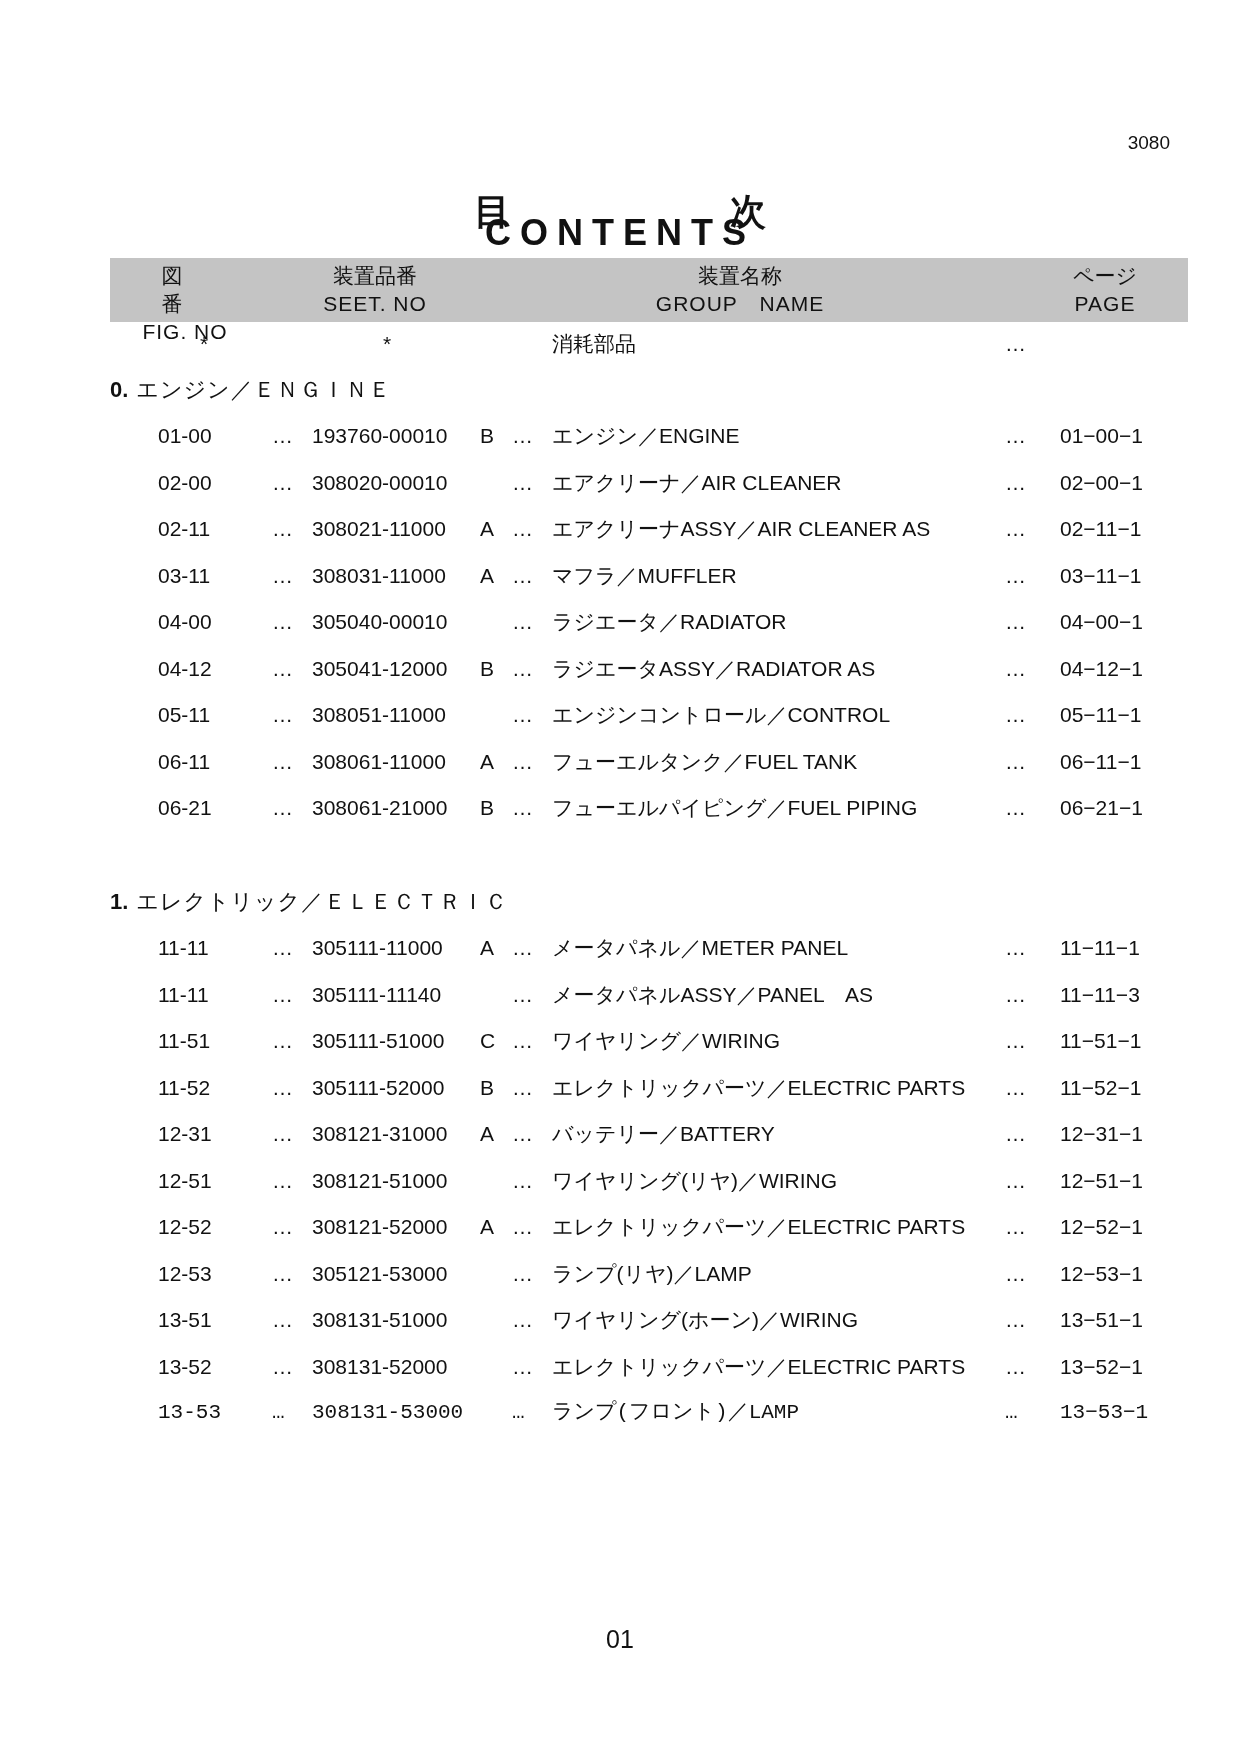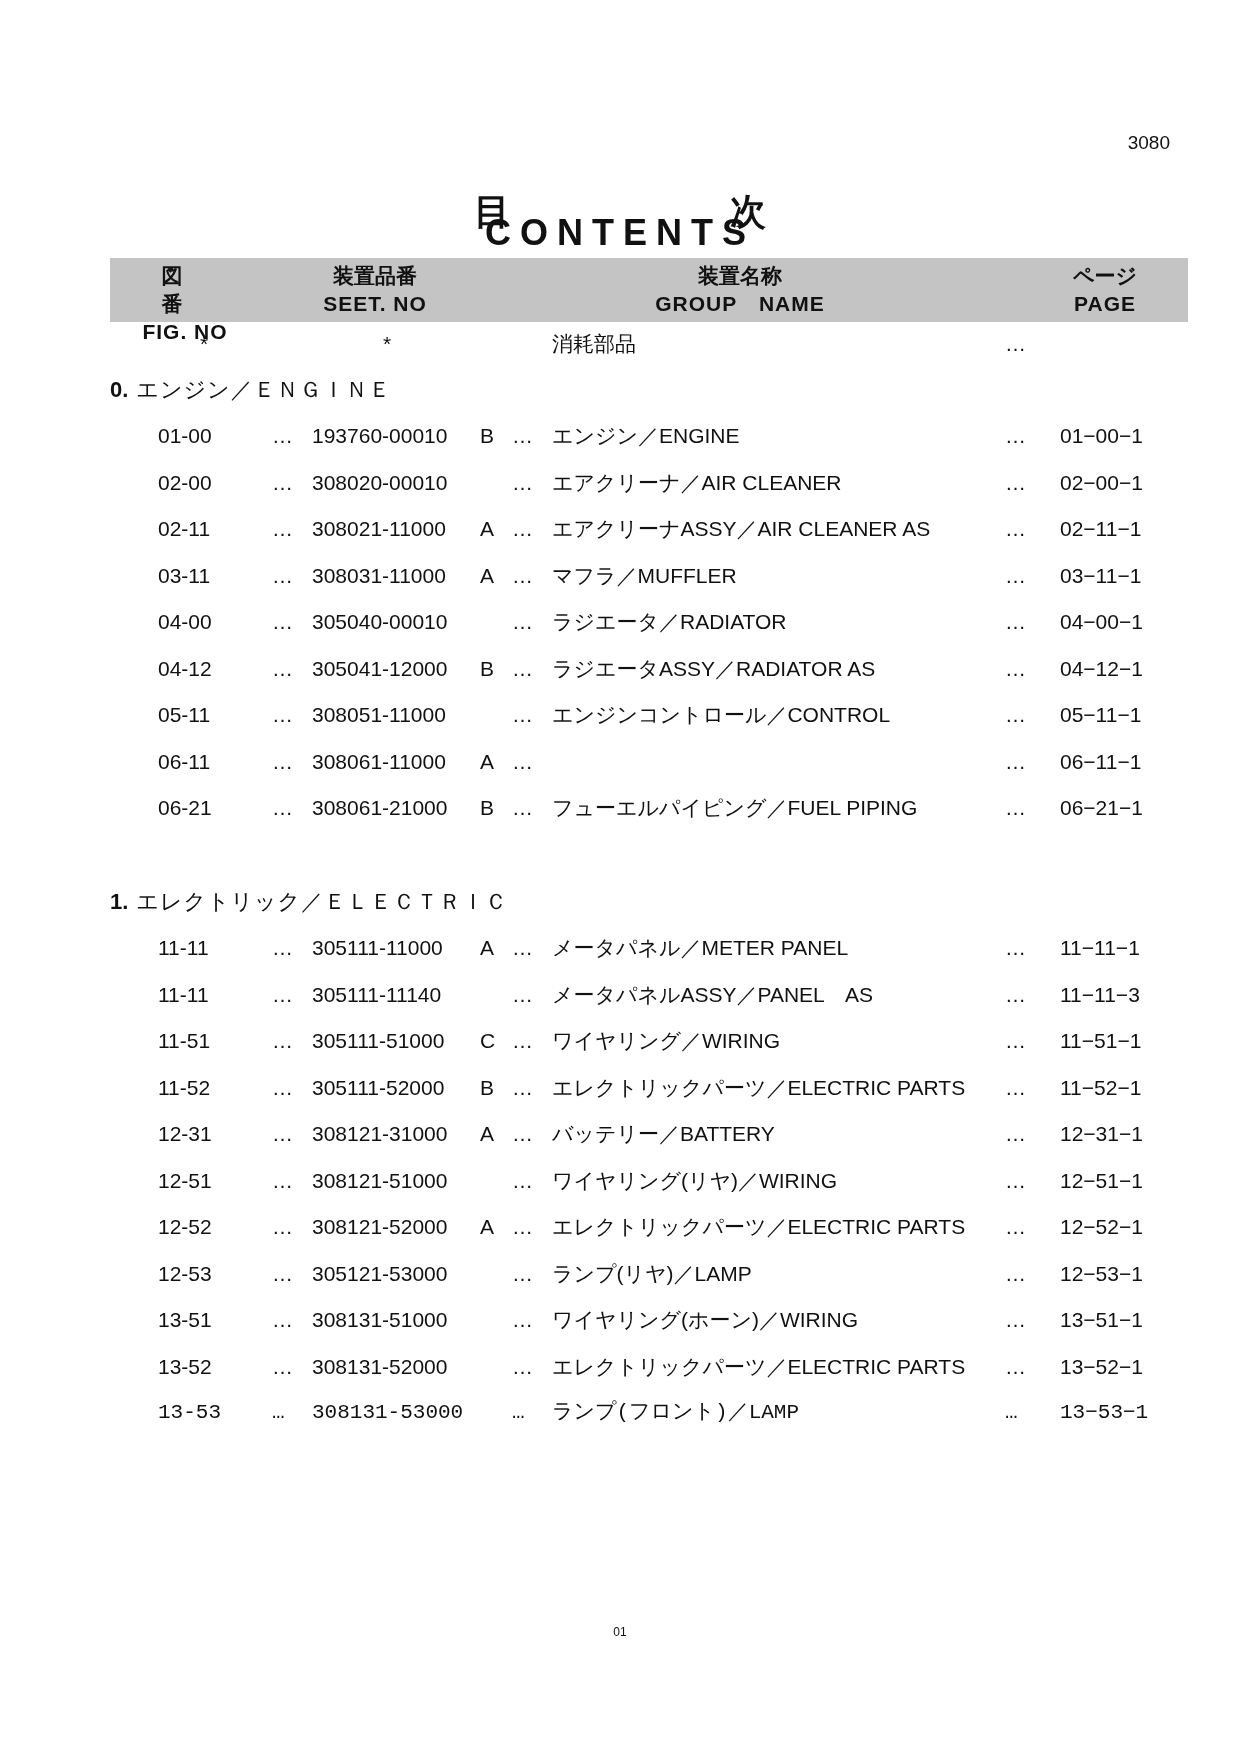--- a/index.html
+++ b/index.html
@@ -3,21 +3,21 @@
 <meta charset="utf-8">
 <style>
   html, body { margin:0; padding:0; background:#ffffff; }
   body { width:1240px; height:1755px; position:relative; font-family:"Liberation Sans", "DejaVu Sans", sans-serif; color:#111; overflow:hidden; }
   .doc-code { position:absolute; top:132px; right:70px; font-size:19px;margin-left:33px; }
   .title-jp { position:absolute; top:162px; left:0; width:1240px; text-align:center; font-size:36px; font-weight:bold;margin-top:26px; }
   .title-jp span { display:inline-block; }
   .title-jp .gap { width:220px; }
   .title-en { position:absolute; top:212px; left:0; width:1240px; text-align:center; font-size:36px; font-weight:bold; letter-spacing:9px; }
   .header-bar { position:absolute; top:258px; left:110px; width:1078px; height:64px; background:#c4c4c4; }
-  .hcell { position:absolute; text-align:center; font-weight:bold; font-size:21px; line-height:28px; }
+  .hcell { position:absolute; text-align:center; font-weight:normal; font-size:21px; line-height:28px; }
   .hcell .en { letter-spacing:1px; }
   .h-fig { left:10px; width:130px; top:4px; }
   .h-seet { left:175px; width:180px; top:4px; }
   .h-group { left:490px; width:280px; top:4px; }
   .h-page { left:935px; width:120px; top:4px; }
   .h-fig .jp { letter-spacing:26px; }
   .row { position:absolute; left:0; width:1240px; height:40px; font-size:21px; line-height:40px; white-space:nowrap; }
   .c { position:absolute; }
   .c-fig { left:158px; }
   .c-dots1 { left:272px; }
@@ -25,21 +25,21 @@
   .c-rev { left:480px; }
   .c-dots2 { left:512px; }
   .c-name { left:552px; }
   .c-dots3 { left:1005px; }
   .c-page { left:1060px; }
   .consumables .c-star1 { left:200px; }
   .consumables .c-star2 { left:383px; }
   .section-heading { position:absolute; left:110px; font-size:22px; line-height:40px; white-space:nowrap; }
   .section-heading .num { font-weight:bold; margin-right:8px; }
   .section-heading .title { letter-spacing:1px; }
-  .footer-page { position:absolute; top:1625px; left:0; width:1240px; text-align:center; font-size:12px; }
+  .footer-page { position:absolute; top:1625px; left:0; width:1240px; text-align:center; font-size:25px; }
 </style>
 </head>
 <body>
 
 <div class="doc-code">3080</div>
 
 <div class="title-jp">
   <span>目</span><span class="gap"></span><span>次</span>
 </div>
 <div class="title-en">CONTENTS</div>
@@ -144,20 +144,21 @@
       <span class="c c-name">エンジンコントロール／CONTROL</span>
       <span class="c c-dots3">…</span>
       <span class="c c-page">05−11−1</span>
     </div>
     <div class="row" style="top: 741.5px;">
       <span class="c c-fig">06-11</span>
       <span class="c c-dots1">…</span>
       <span class="c c-seet">308061-11000</span>
       <span class="c c-rev">A</span>
       <span class="c c-dots2">…</span>
+      <span class="c c-name">フューエルタンク／FUEL TANK</span>
       <span class="c c-dots3">…</span>
       <span class="c c-page">06−11−1</span>
     </div>
     <div class="row" style="top: 788px;">
       <span class="c c-fig">06-21</span>
       <span class="c c-dots1">…</span>
       <span class="c c-seet">308061-21000</span>
       <span class="c c-rev">B</span>
       <span class="c c-dots2">…</span>
       <span class="c c-name">フューエルパイピング／FUEL PIPING</span>

